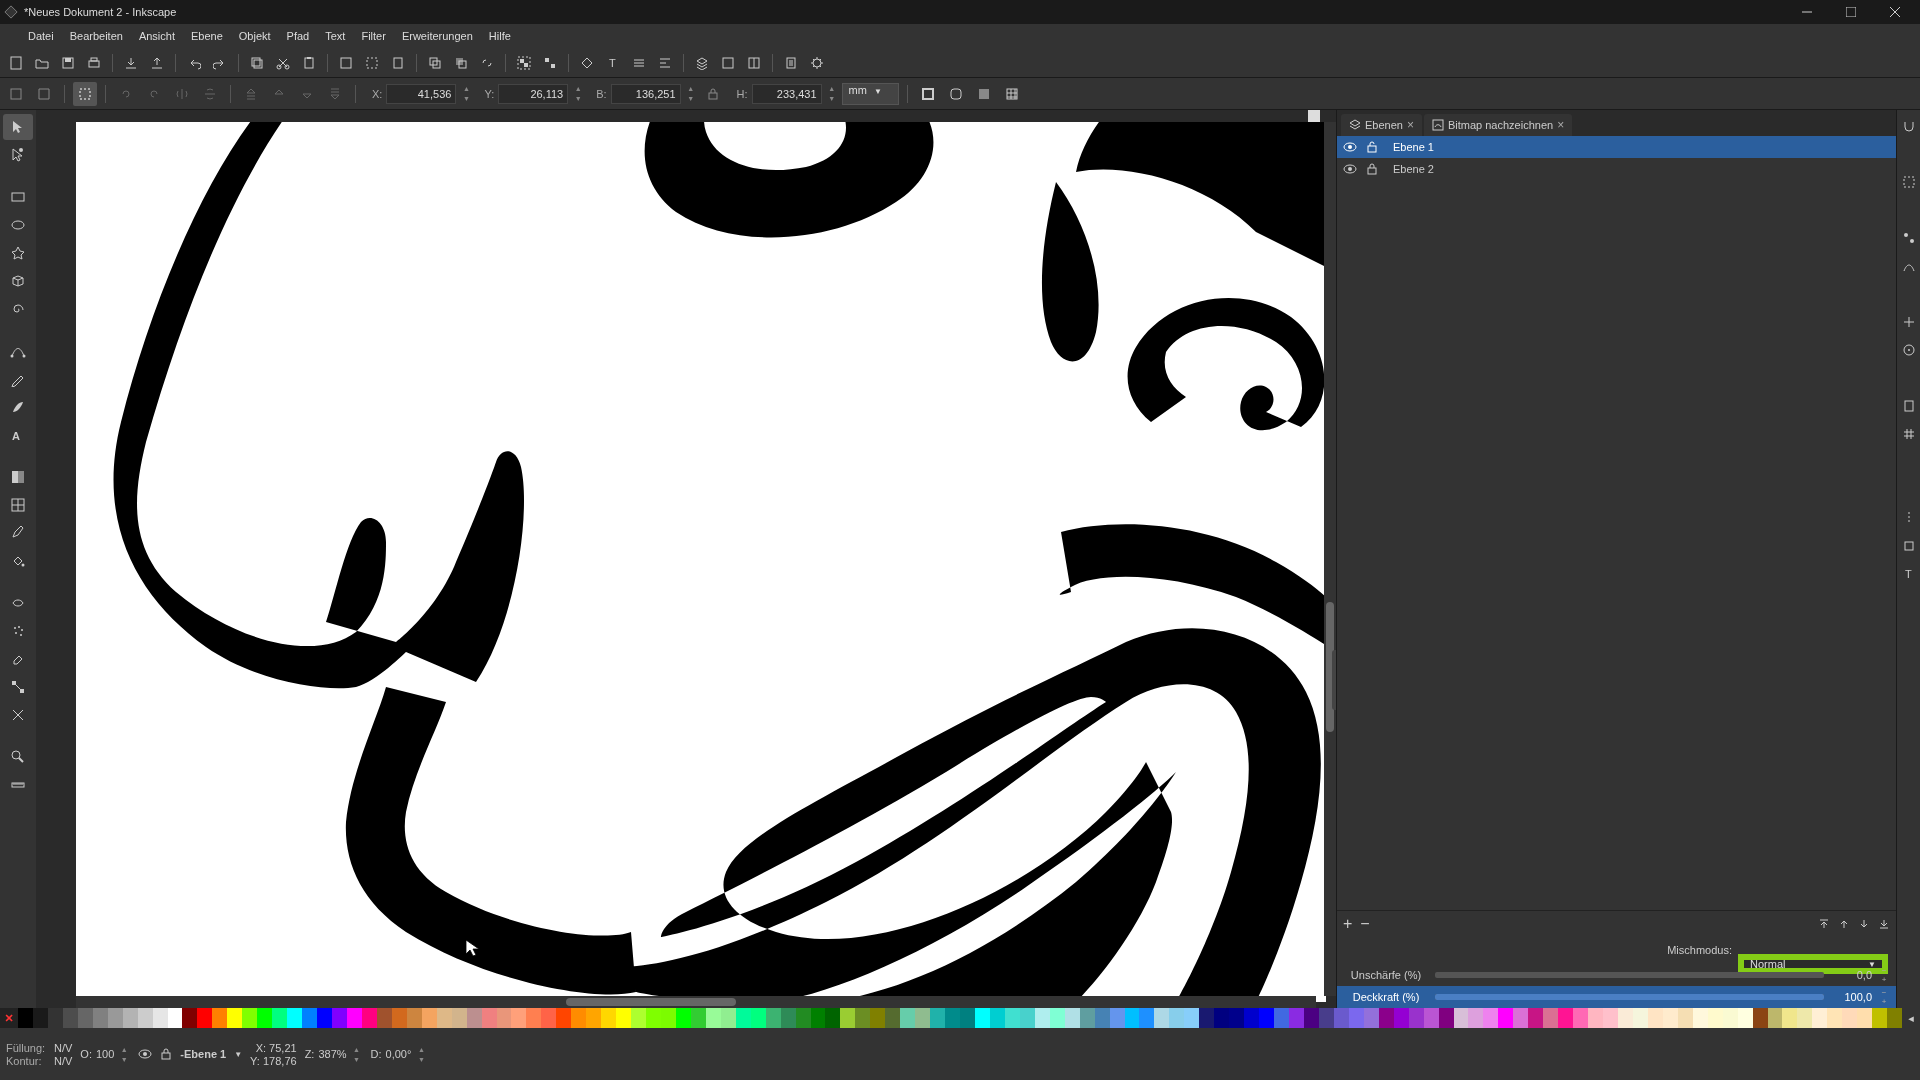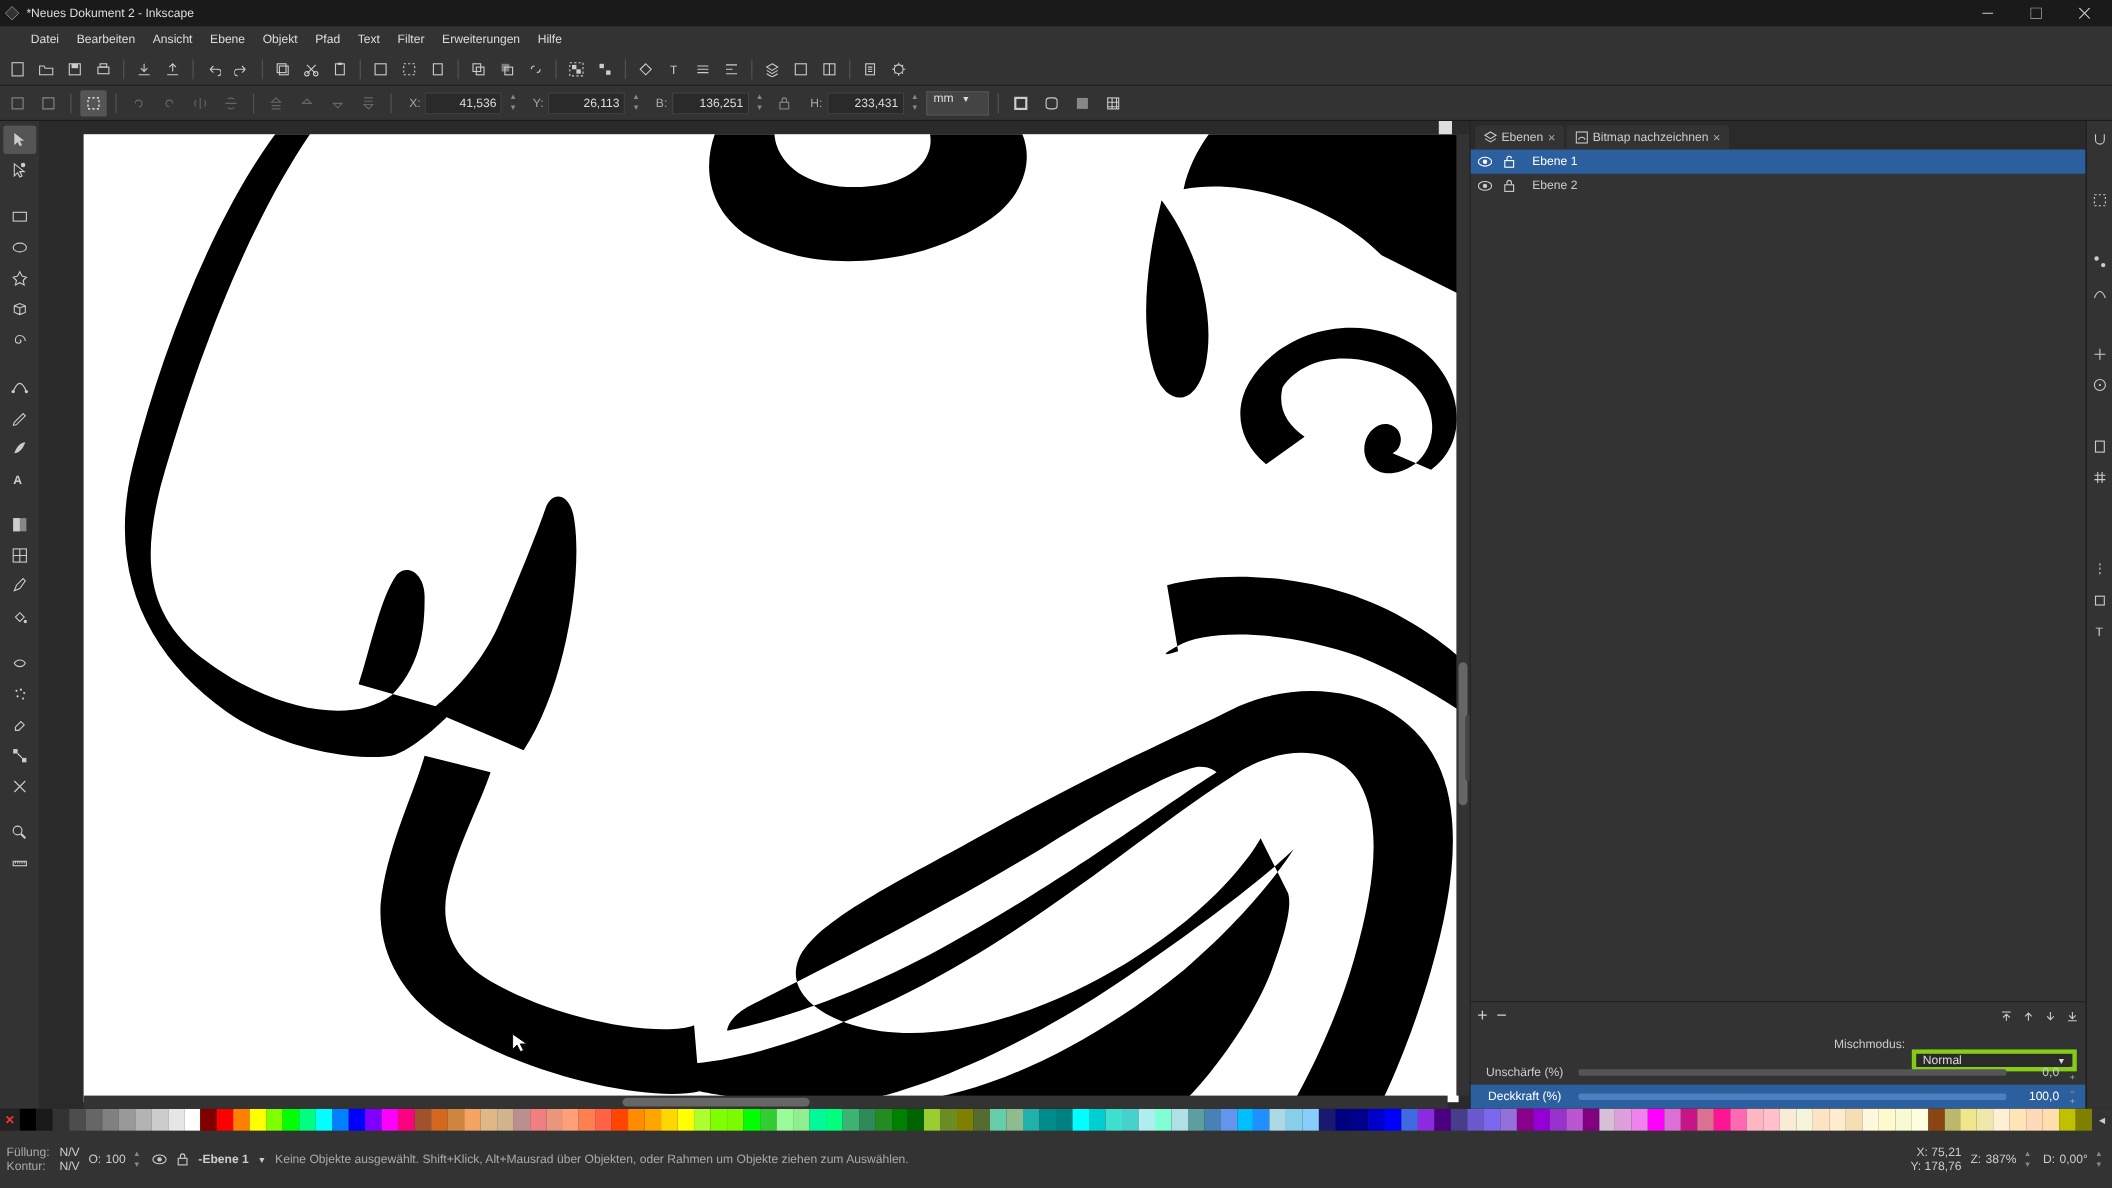--- a/index.html
+++ b/index.html
@@ -59,21 +59,21 @@
 .dock-tab { padding: 4px 8px; background: #333; color: #ccc; border-radius: 3px 3px 0 0; display: flex; align-items: center; gap: 4px; }
 .dock-tab .close { color: #aaa; font-size: 12px; }
 .layers-panel { flex: 1; display: flex; flex-direction: column; background: #333; }
 .layer-row { height: 22px; display: flex; align-items: center; padding: 0 6px; gap: 8px; }
 .layer-row.selected { background: #2b5f9e; color: #fff; }
 .layer-visibility, .layer-lock { width: 14px; height: 14px; display: flex; align-items: center; justify-content: center; }
 .layer-name { margin-left: 6px; }
 .layers-footer { height: 26px; display: flex; align-items: center; padding: 0 6px; gap: 8px; border-top: 1px solid #222; }
 .layers-footer .spacer { flex: 1; }
 .blend-row { height: 28px; display: flex; align-items: center; justify-content: flex-end; padding: 0 8px; gap: 6px; }
-.blend-select { width: 150px; height: 20px; background: #2a2a2a; border: 4px solid #84cc16; color: #ddd; padding: 0 6px; display: flex; align-items: center; justify-content: space-between; margin-top: 28px; }
+.blend-select { width: 150px; height: 20px; background: #2a2a2a; border: 6px solid #84cc16; color: #ddd; padding: 0 6px; display: flex; align-items: center; justify-content: space-between; margin-top: 28px; }
 .slider-row { height: 22px; display: flex; align-items: center; padding: 0 4px; gap: 4px; }
 .slider-row.selected { background: #2b5f9e; color: #fff; }
 .slider-label { width: 90px; text-align: center; }
 .slider-track { flex: 1; height: 6px; background: #555; position: relative; border-radius: 2px; }
 .slider-fill { position: absolute; left: 0; top: 0; height: 100%; background: #2b5f9e; border-radius: 2px; }
 .slider-val { width: 44px; text-align: right; }
 .slider-ctrl { width: 16px; display: flex; flex-direction: column; }
 .slider-ctrl span { font-size: 8px; text-align: center; color: #aaa; }
 
 
@@ -927,21 +927,20 @@
       </svg>
     </span>
   <span>
       <svg width="12" height="14">
         <rect x="2" y="6" width="8" height="6" fill="none" stroke="#ccc"></rect>
         <path d="M4 6V4a2 2 0 014 0v2" stroke="#ccc" fill="none"></path>
       </svg>
     </span>
   <span style="font-weight:bold">-Ebene 1</span>
   <span style="font-size:8px">▼</span>
-  <span class="status-hint">Keine Objekte ausgewählt. Shift+Klick, Alt+Mausrad über Objekten, oder Rahmen um Objekte ziehen zum Auswählen.</span>
   <div class="status-coords">
     <div><span>X:</span> <span>75,21</span></div>
     <div><span>Y:</span> <span>178,76</span></div>
   </div>
   <div class="status-zoom">
     <span>Z:</span>
     <span>387%</span>
     <div class="spinner">
         <span>▲</span>
         <span>▼</span>

